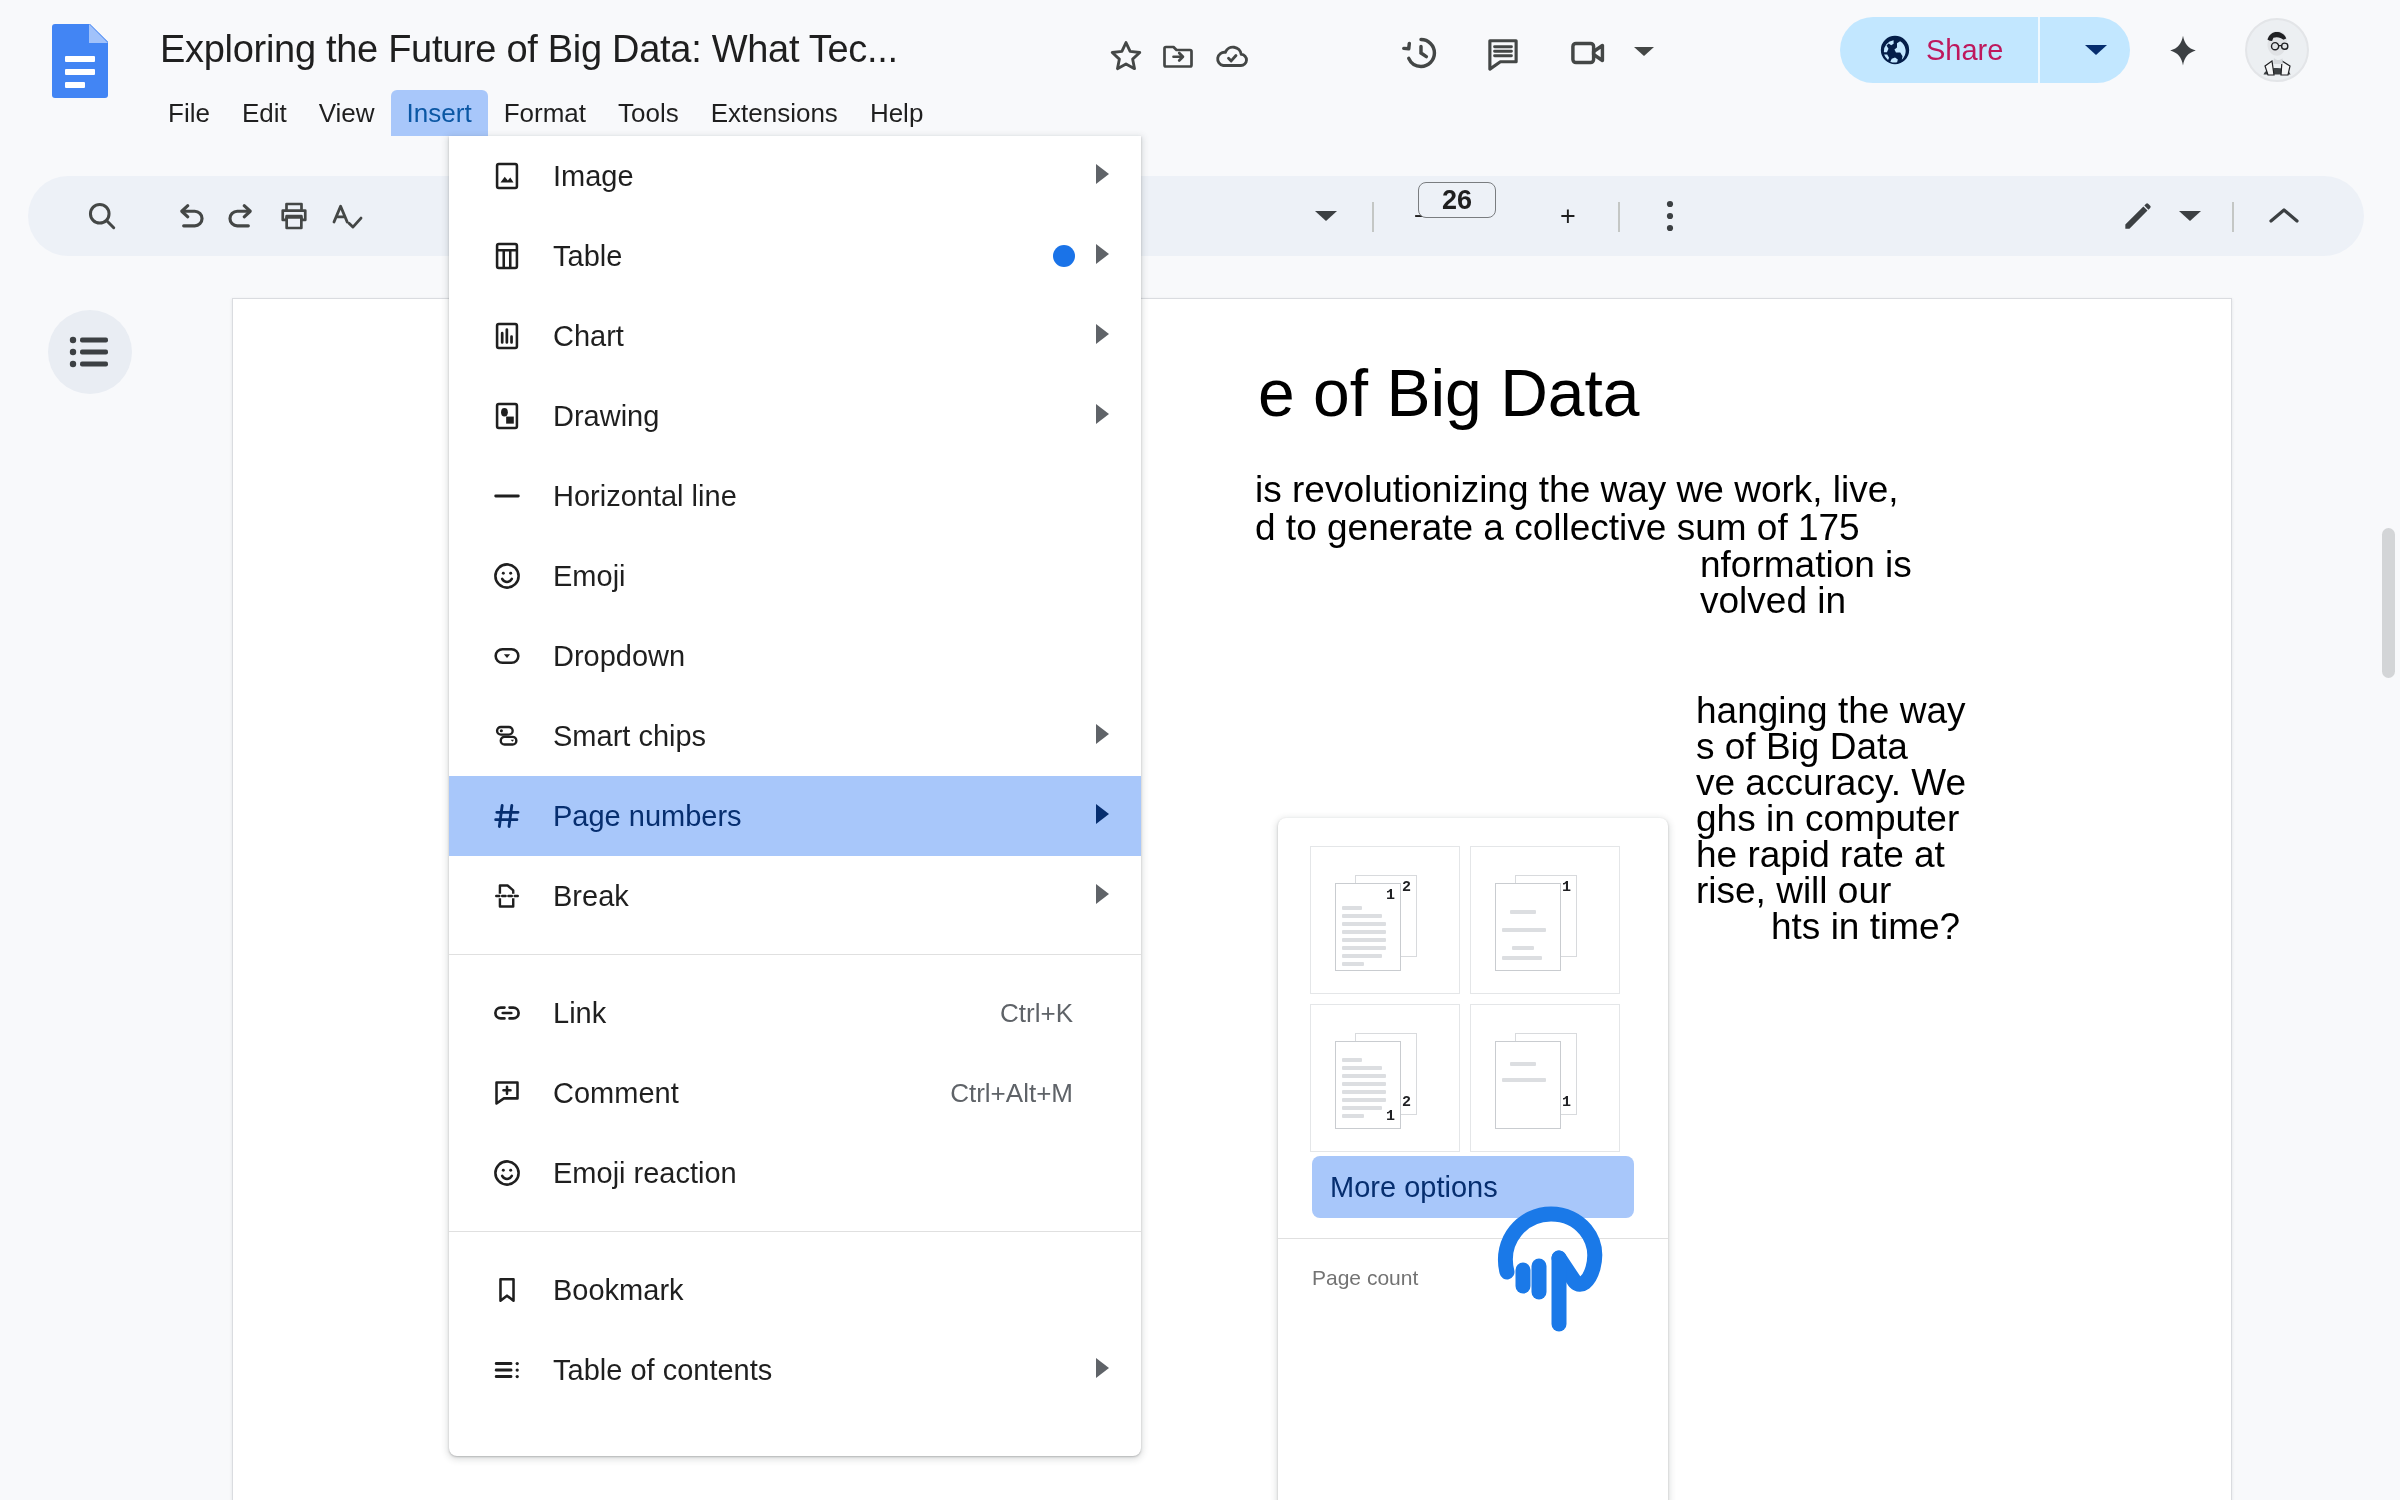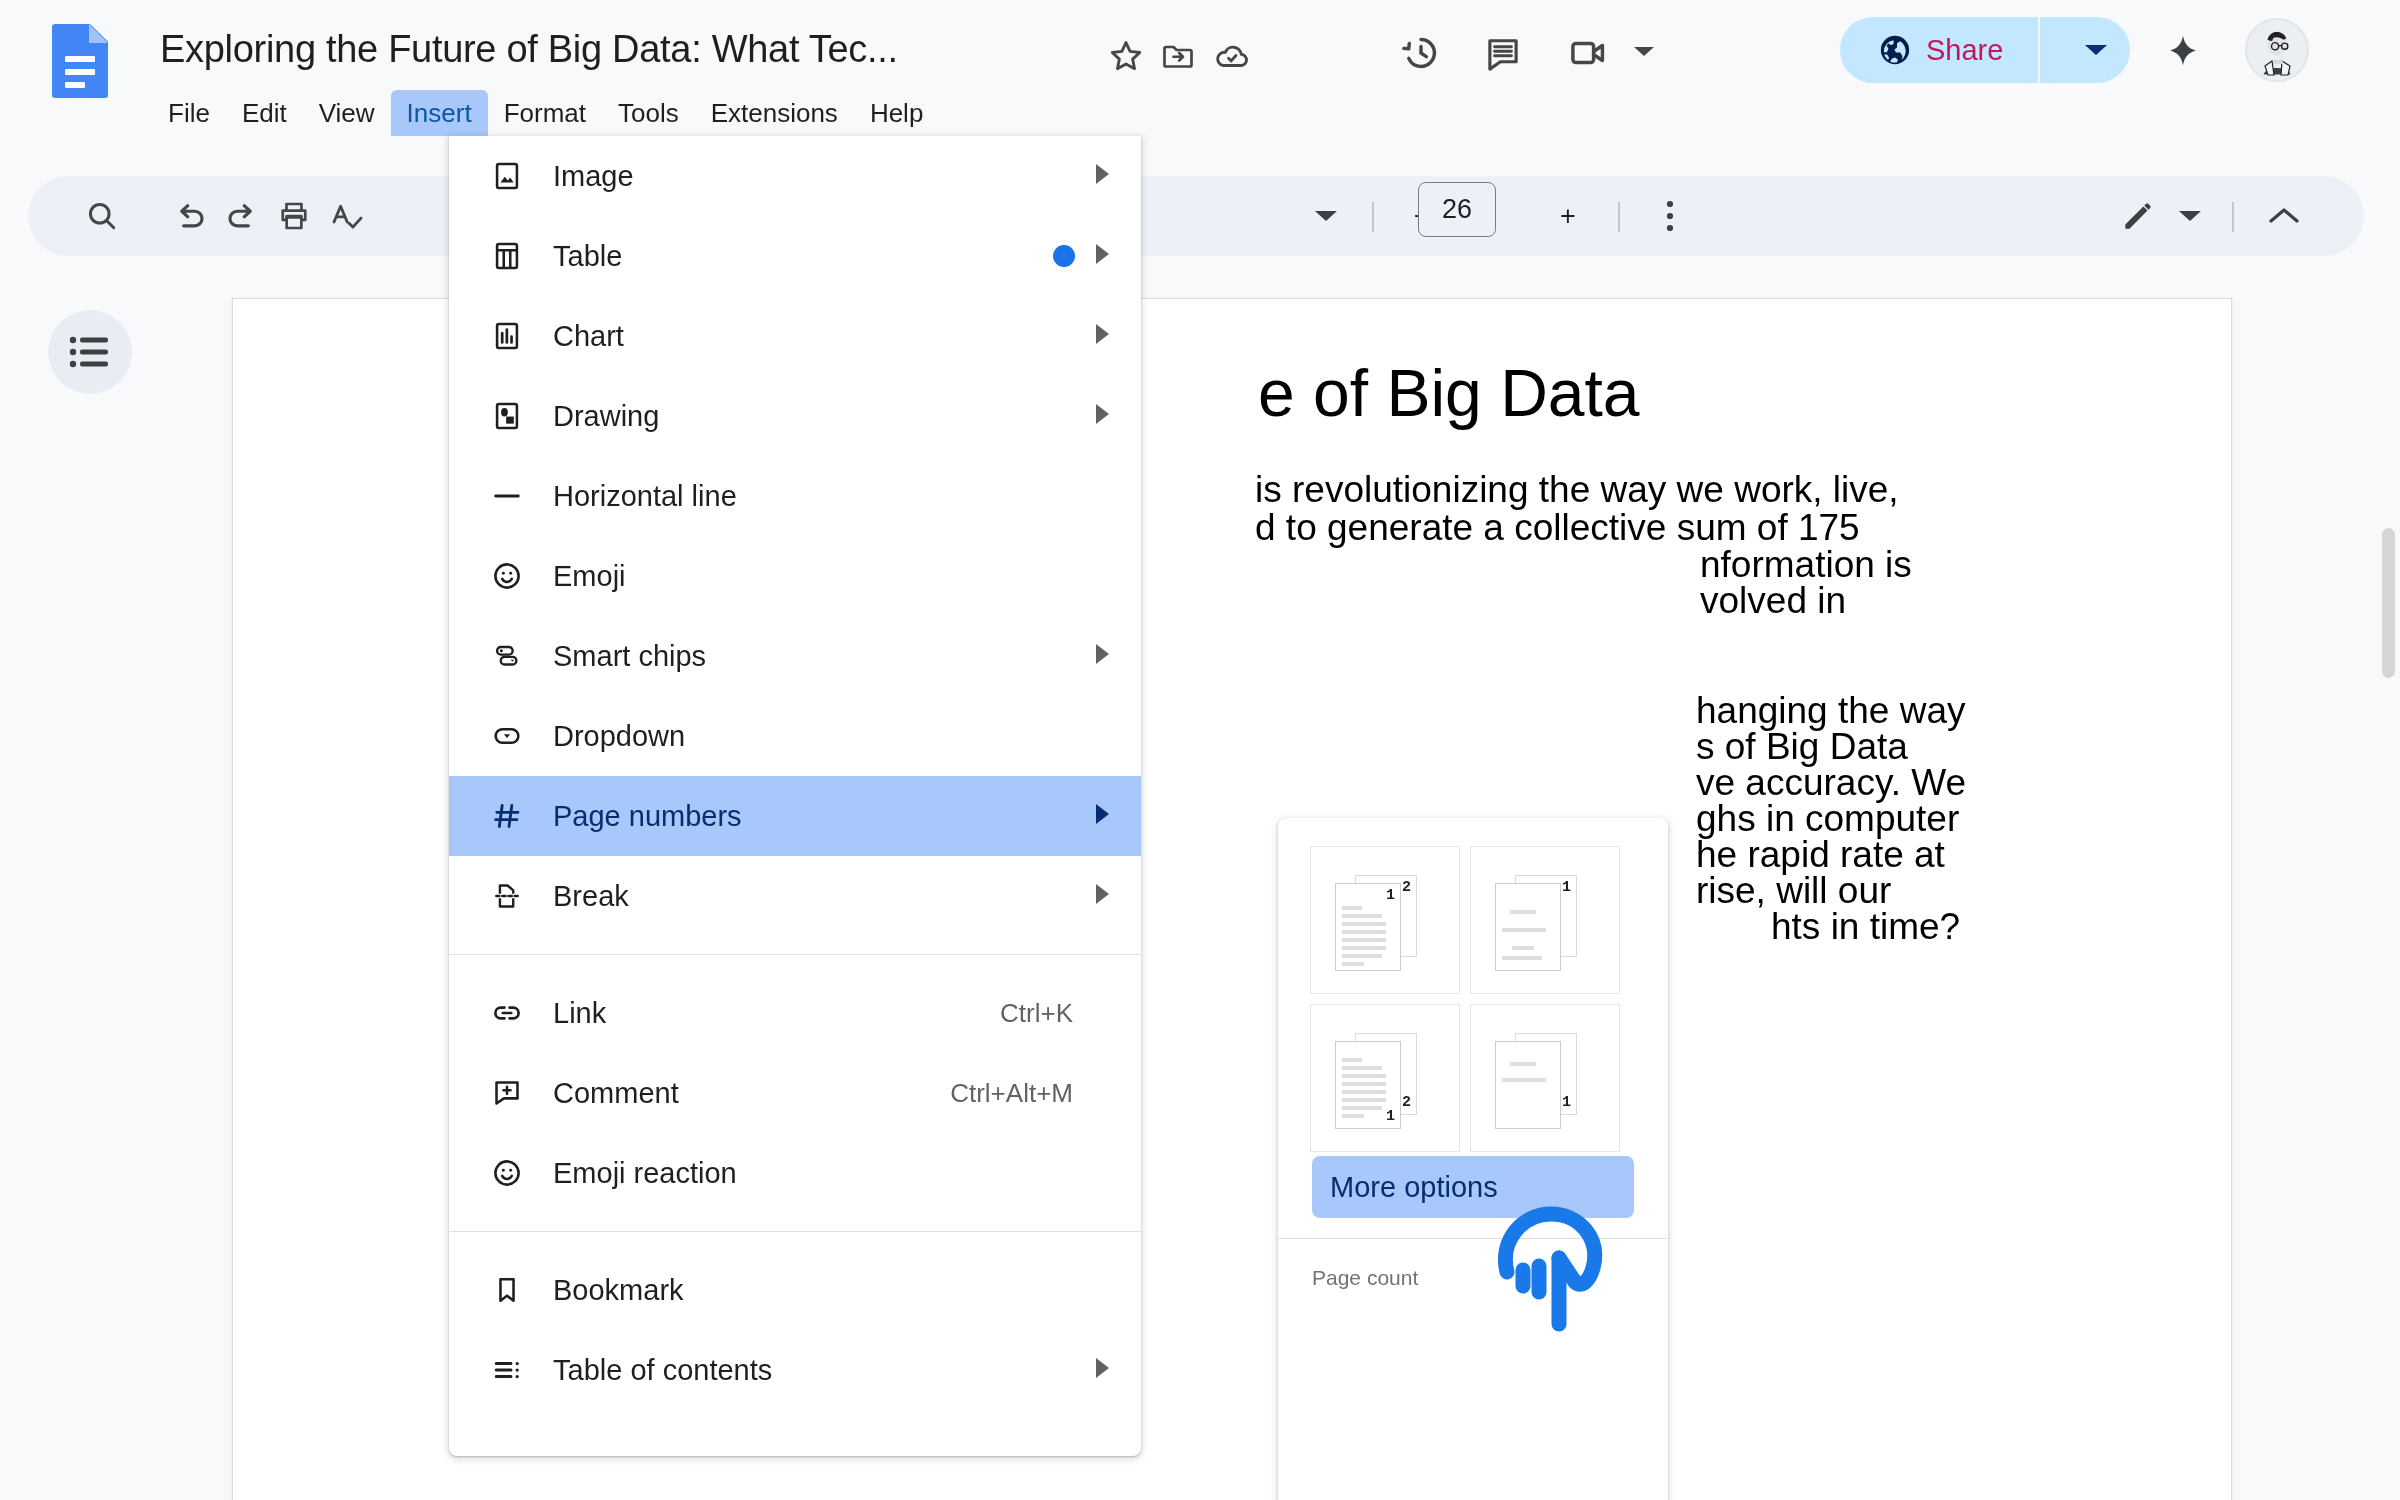--- a/index.html
+++ b/index.html
@@ -45,23 +45,23 @@
     display:flex; align-items:center; justify-content:center; cursor:pointer; }
   .avatar { position:absolute; left:2245px; top:18px; width:64px; height:64px; border-radius:50%;
     background:#e8eaed; overflow:hidden; cursor:pointer; border:2px solid #e3e5e8; }
 
   
   .toolbar { position:absolute; left:28px; top:176px; width:2336px; height:80px;
     background:#edf1f7; border-radius:40px; }
   .tb-btn { position:absolute; top:14px; width:52px; height:52px; border-radius:50%;
     display:flex; align-items:center; justify-content:center; color:#444746; cursor:pointer; }
   .tb-sep { position:absolute; top:26px; width:2px; height:30px; background:#c4c7c5; }
-  .fontsize-box { position:absolute; top:182px; left:1418px; width:78px; height:55px;
+  .fontsize-box { position:absolute; top:182px; left:1418px; width:78px; height:36px;
     border:1.6px solid #7a7d80; border-radius:8px; display:flex; align-items:center; justify-content:center;
-    font-size:27px; color:#1f1f1f; background:#edf1f7; cursor:text; }
+    font-size:27px; color:#1f1f1f; background:#edf1f7; cursor:text;font-weight:bold; }
   .tb-label { font-size:27px; color:#1f1f1f; }
 
   
   .canvas { position:absolute; left:0; top:256px; width:2400px; height:1244px; background:#f8f9fb; }
   .outline-btn { position:absolute; left:48px; top:310px; width:84px; height:84px; border-radius:50%;
     background:#e9edf3; display:flex; align-items:center; justify-content:center; cursor:pointer; }
   .page { position:absolute; left:232px; top:298px; width:2000px; height:1210px; background:#fff;
     border:1px solid #dadce0; box-shadow:0 1px 3px rgba(60,64,67,.12); }
   .doc-h1 { position:absolute; left:240px; top:270px; font-size:66px; color:#000; white-space:nowrap; }
   .doc-p { position:absolute; font-size:37px; line-height:56px; color:#000; white-space:nowrap; }
@@ -412,43 +412,43 @@
           <circle cx="9.4" cy="10" r="1.05" fill="#1f1f1f" stroke="none"></circle>
           <circle cx="14.6" cy="10" r="1.05" fill="#1f1f1f" stroke="none"></circle>
           <path d="M8.6 14c.8 1.5 2 2.2 3.4 2.2s2.6-.7 3.4-2.2" stroke-linecap="round"></path>
         </svg>
       </span>
       <span class="tx">Emoji</span>
     </div>
 
     <div class="mi">
       <span class="ic">
+        <svg width="34" height="34" viewBox="0 0 24 24" fill="none" stroke="#1f1f1f" stroke-width="1.8">
+          <rect x="4" y="7.2" width="16" height="9.6" rx="4.8"></rect>
+          <path d="M9.8 10.8L12 13.4l2.2-2.6z" fill="#1f1f1f" stroke="none"></path>
+        </svg>
+      </span>
+      <span class="tx">Dropdown</span>
+    </div>
+
+    <div class="mi">
+      <span class="ic">
         <svg width="34" height="34" viewBox="0 0 24 24" fill="none" stroke="#1f1f1f" stroke-width="1.7">
           <rect x="5" y="5.6" width="11" height="5.4" rx="2.7"></rect>
           <circle cx="8" cy="8.3" r="1.1" fill="#1f1f1f" stroke="none"></circle>
           <rect x="7.6" y="12.6" width="11" height="5.4" rx="2.7"></rect>
           <path d="M14.6 14.6l1.2 1.4 1.2-1.4z" fill="#1f1f1f" stroke="none"></path>
         </svg>
       </span>
       <span class="tx">Smart chips</span>
       <span class="arw">
         <svg width="17" height="22" viewBox="0 0 17 22">
             <path d="M2 1l13 10L2 21z" fill="#5f6368"></path>
           </svg>
       </span>
-    </div>
-
-    <div class="mi">
-      <span class="ic">
-        <svg width="34" height="34" viewBox="0 0 24 24" fill="none" stroke="#1f1f1f" stroke-width="1.8">
-          <rect x="4" y="7.2" width="16" height="9.6" rx="4.8"></rect>
-          <path d="M9.8 10.8L12 13.4l2.2-2.6z" fill="#1f1f1f" stroke="none"></path>
-        </svg>
-      </span>
-      <span class="tx">Dropdown</span>
     </div>
 
     <div class="mi sel">
       <span class="ic">
         <svg width="34" height="34" viewBox="0 0 24 24" stroke="#062e6f" stroke-width="2" fill="none">
           <path d="M8.6 4.6L6.6 19.4M15.4 4.6l-2 14.8M4.8 9.4h15M4 14.6h15" stroke-linecap="round"></path>
         </svg>
       </span>
       <span class="tx">Page numbers</span>
       <span class="arw">

